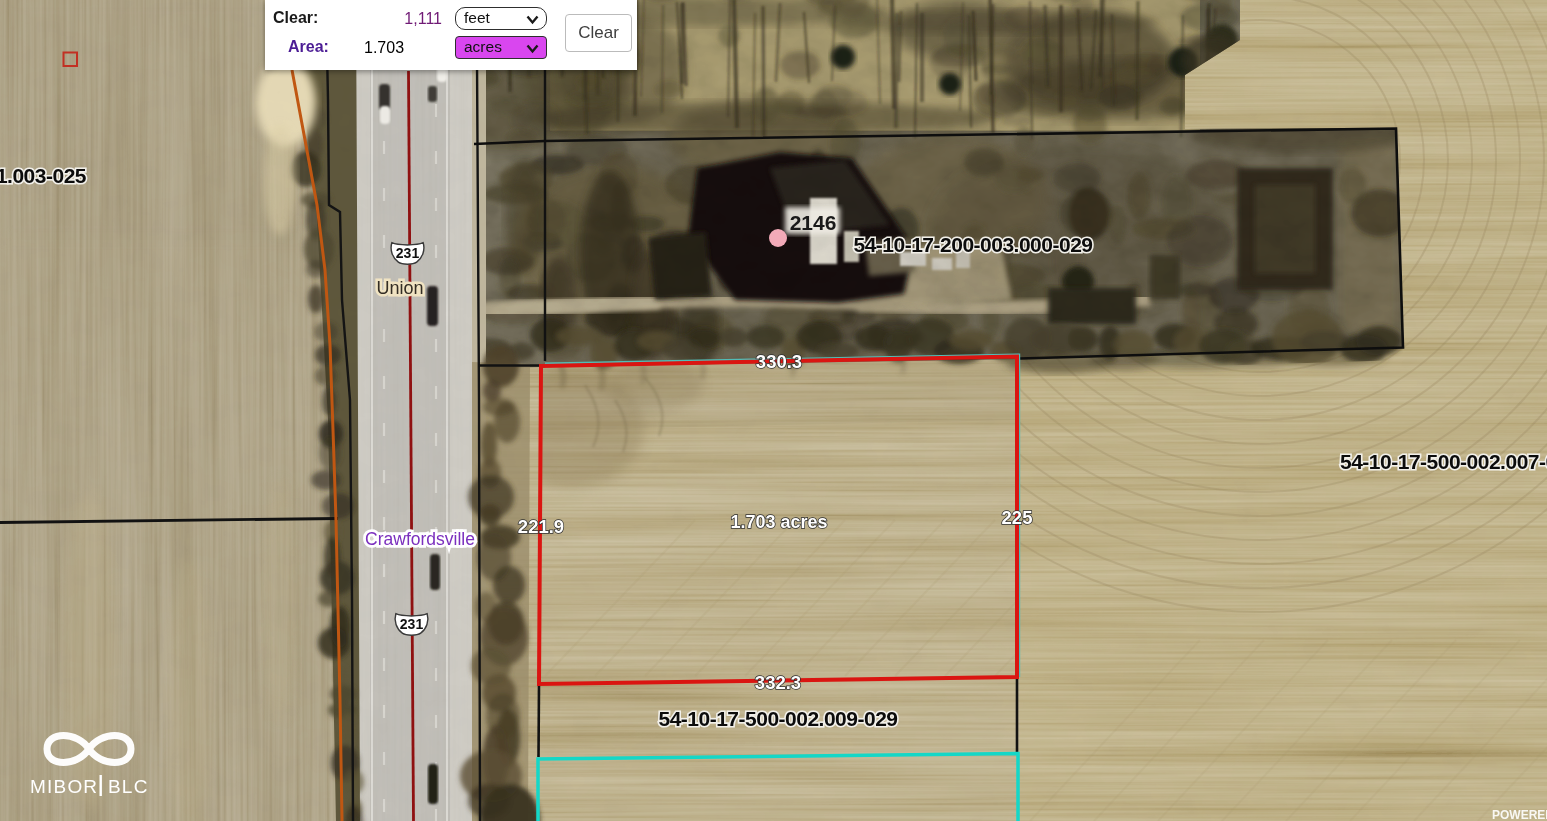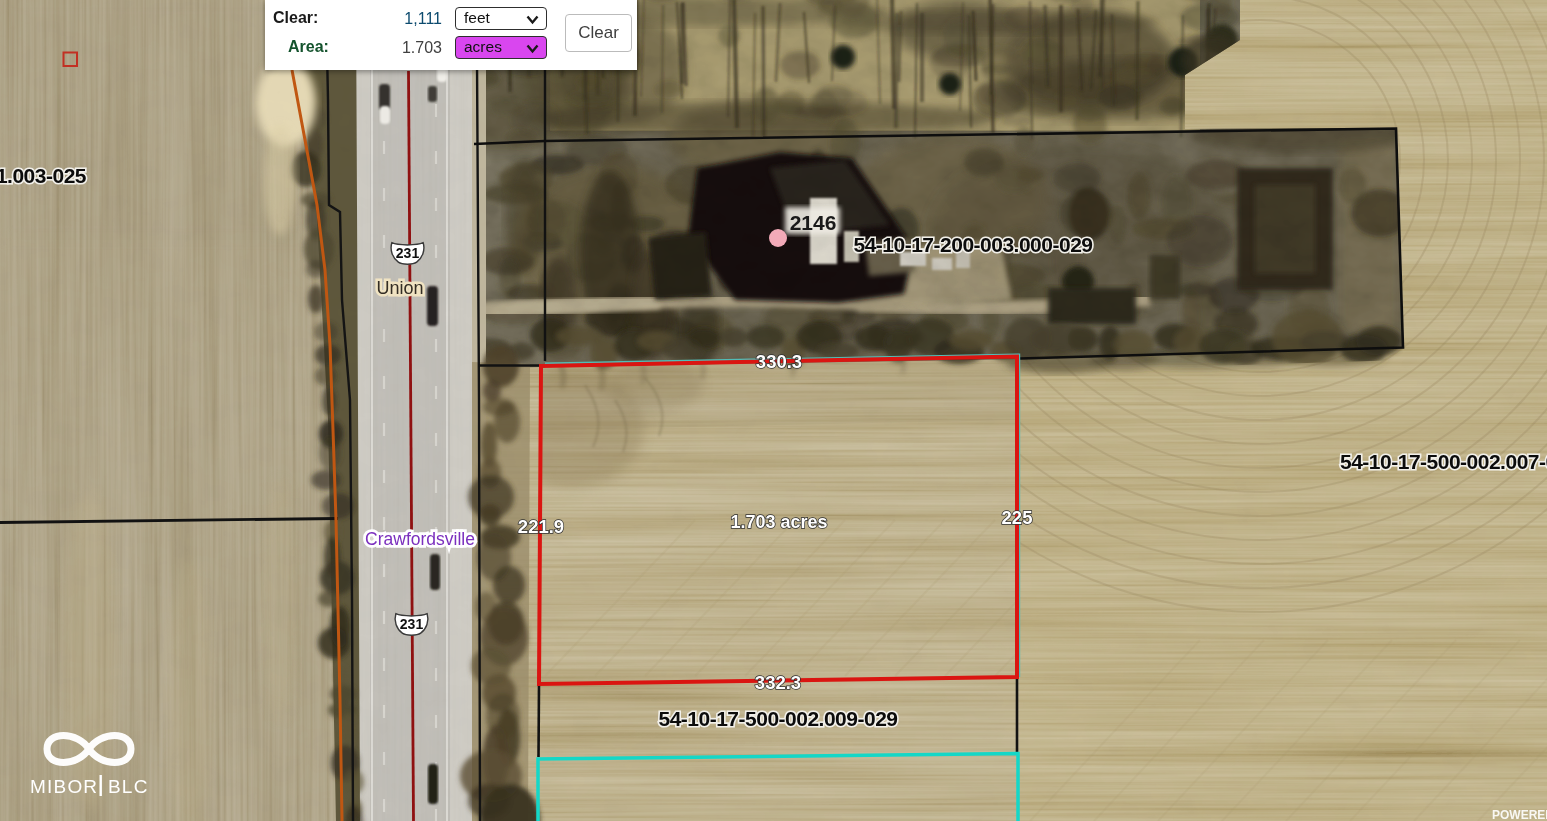--- a/index.html
+++ b/index.html
@@ -659,30 +659,30 @@
 </g>
 <g font-family="Liberation Sans, sans-serif">
   <text x="30" y="793" font-size="19" fill="#ffffff" letter-spacing="1.2">MIBOR</text>
   <rect x="99.5" y="775" width="2.4" height="21" fill="#ffffff"></rect>
   <text x="108" y="793" font-size="19" fill="#ffffff" letter-spacing="1.2">BLC</text>
 </g>
 </svg>
 
 <div class="abs" style="left:265px;top:0;width:372px;height:70px;background:#ffffff;box-shadow:0 2px 5px rgba(0,0,0,0.35);"></div>
 <div class="abs" style="left:273px;top:9px;font-size:16px;font-weight:bold;color:#1a1a1a;">Clear:</div>
-<div class="abs" style="left:364px;top:10px;width:78px;text-align:right;font-size:16px;color:#0c4a6e;">1,111</div>
-
-<div class="abs" style="left:455px;top:7px;width:92px;height:23px;border:1.6px solid #2e2e2e;border-radius:4px;box-sizing:border-box;background:#fff;">
+<div class="abs" style="left:364px;top:10px;width:78px;text-align:right;font-size:16px;color:#701a75;">1,111</div>
+
+<div class="abs" style="left:455px;top:7px;width:92px;height:23px;border:1.6px solid #2e2e2e;border-radius:10px;box-sizing:border-box;background:#fff;">
   <span style="position:absolute;left:8px;top:1px;font-size:15.5px;color:#111;">feet</span>
   <svg class="abs" style="right:7px;top:6px" width="13" height="11" viewBox="0 0 13 11">
         <path d="M1.5,2.5 L6.5,8.5 L11.5,2.5" stroke="#1a1a1a" stroke-width="2.4" fill="none"></path>
       </svg>
 </div>
-<div class="abs" style="left:288px;top:38px;font-size:16px;font-weight:bold;color:#14532d;">Area:</div>
-<div class="abs" style="left:364px;top:39px;width:78px;text-align:right;font-size:16px;color:#404040;">1.703</div>
+<div class="abs" style="left:288px;top:38px;font-size:16px;font-weight:bold;color:#4c1d95;">Area:</div>
+<div class="abs" style="left:364px;top:39px;width:78px;text-align:left;font-size:16px;color:#000000;">1.703</div>
 
 <div class="abs" style="left:455px;top:36px;width:92px;height:23px;border:1.6px solid #2e2e2e;border-radius:4px;box-sizing:border-box;background:#d946ef;">
   <span style="position:absolute;left:8px;top:1px;font-size:15.5px;color:#111;">acres</span>
   <svg class="abs" style="right:7px;top:6px" width="13" height="11" viewBox="0 0 13 11">
         <path d="M1.5,2.5 L6.5,8.5 L11.5,2.5" stroke="#1a1a1a" stroke-width="2.4" fill="none"></path>
       </svg>
 </div>
 
 <div class="abs" style="left:565px;top:14px;width:67px;height:38px;border:1px solid #bbb;border-radius:4px;box-sizing:border-box;background:#fff;text-align:center;line-height:36px;font-size:17px;color:#3f3f3f;">Clear</div>
 </div>

